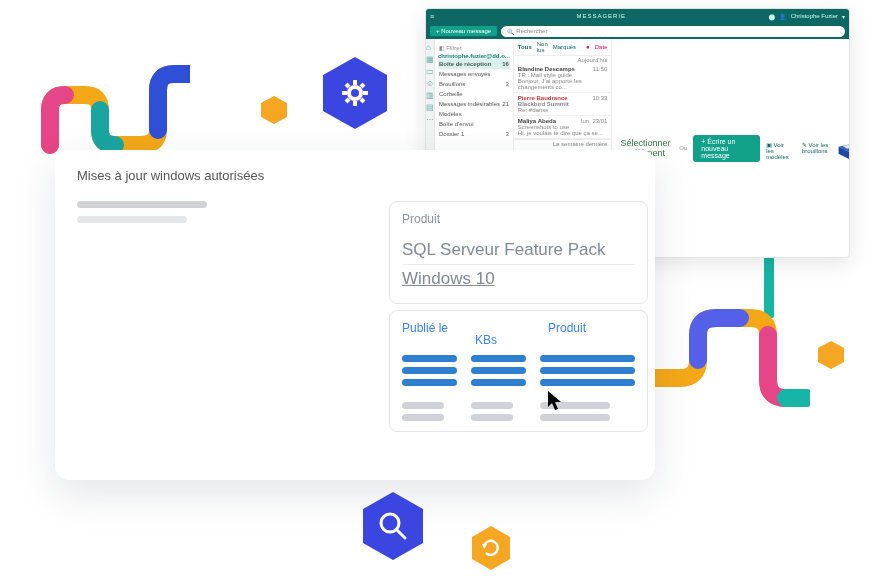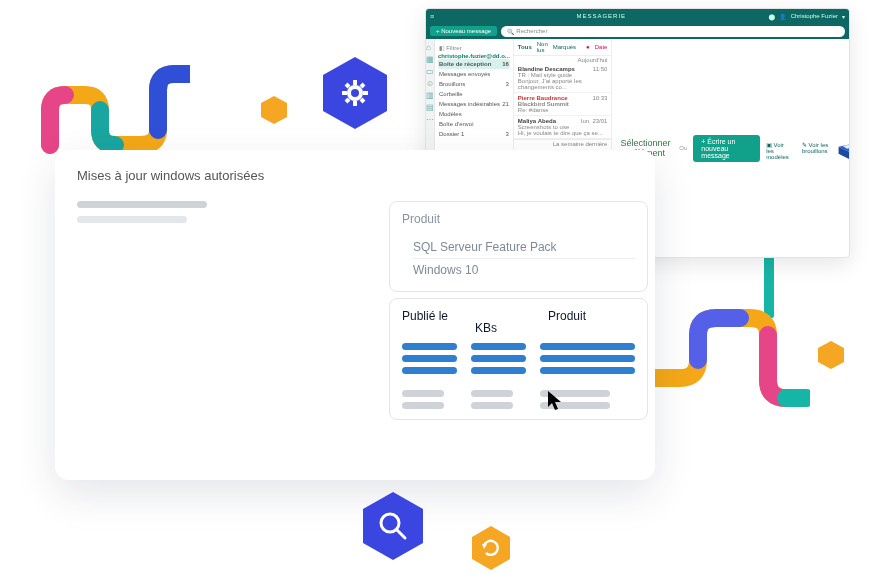--- a/index.html
+++ b/index.html
@@ -65,24 +65,24 @@
     padding:18px 22px;
   }
   .card-title { font-size:13px; color:#555; }
   .card-grid { display:flex; gap:22px; margin-top:18px; height:260px;}
   .card-left { flex:0 0 290px; }
   .skelbar { height:7px; border-radius:4px; background:#cfd3d8; margin-bottom:8px;}
   .skelbar.lt{background:#e3e6ea;}
   .card-right { flex:1; display:flex; flex-direction:column; gap:6px;}
   .panel { border:1px solid #e2e6ea; border-radius:8px; padding:10px 12px; font-size:12px; color:#7f8a97;}
   .panel h5{ font-size:12px; font-weight:500; color:#8a94a1; margin-bottom:10px;}
-  .panel .row{ padding:4px 0; border-bottom:1px solid #eceff2; font-size:12px;margin-left:11px;}
-  .panel .row:last-child{border-bottom:none;}
+  .panel .row{ padding:4px 0; border-bottom:1px solid #eceff2; font-size:17px;}
+  .panel .row:last-child{border-bottom:none;text-decoration:underline;}
   .table{border:1px solid #e2e6ea; border-radius:8px; padding:10px 12px;}
-  .thead{ display:flex; gap:18px; font-size:12px; color:#0f172a; margin-bottom:8px;}
+  .thead{ display:flex; gap:18px; font-size:12px; color:#3b82f6; margin-bottom:8px;}
   .thead span:nth-child(1){width:55px;}
   .thead span:nth-child(2){width:55px;margin-top:12px;}
   .thead span:nth-child(3){width:80px;}
   .bars{ display:flex; gap:14px;}
   .col{ display:flex; flex-direction:column; gap:5px;}
   .bar{ height:7px; border-radius:4px; background:#2f7fd1;}
   .bar.g{ background:#cfd3d8;}
   .vbar { position:absolute; right:106px; top:248px; width:10px; height:70px; background:#17b5a5; border-radius:2px;}
 </style>
 </head>

